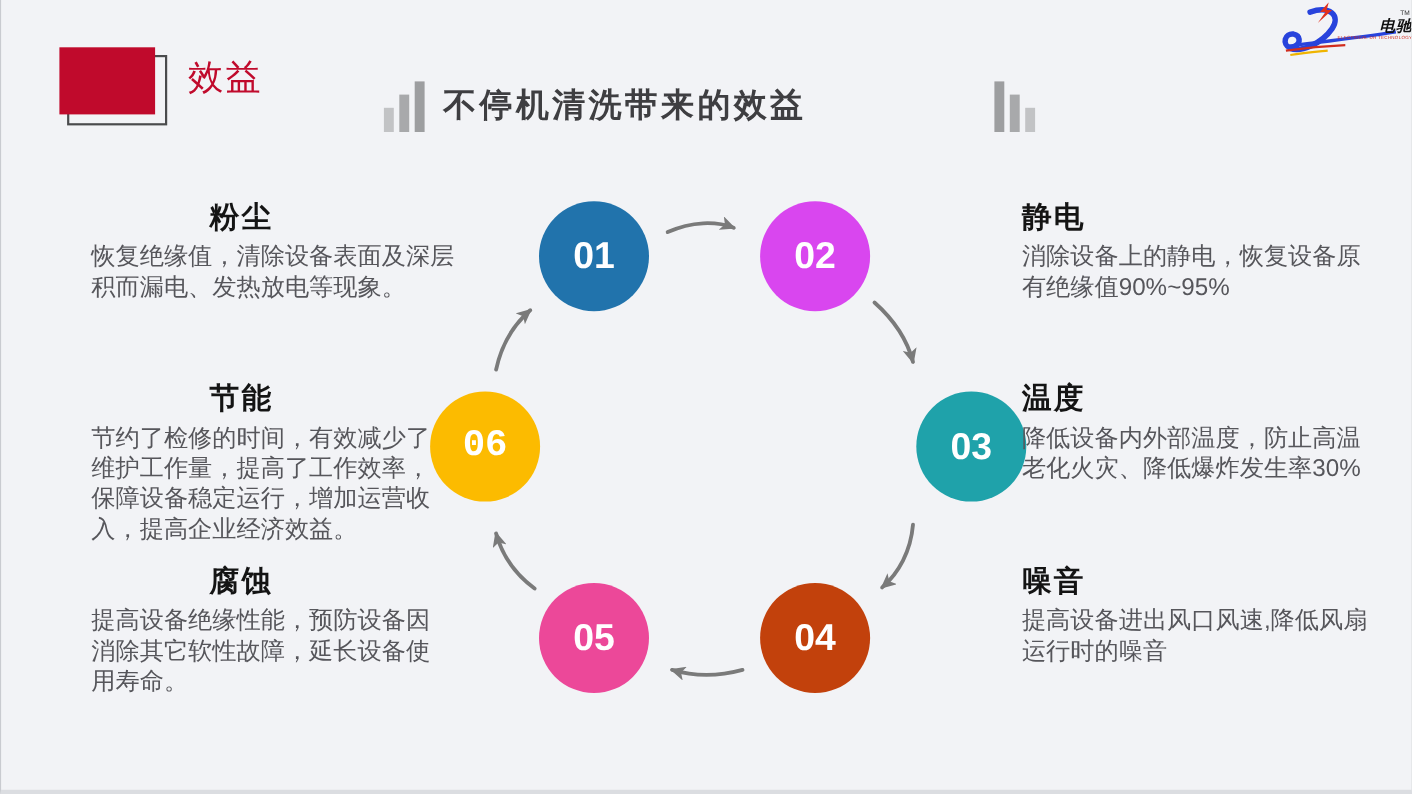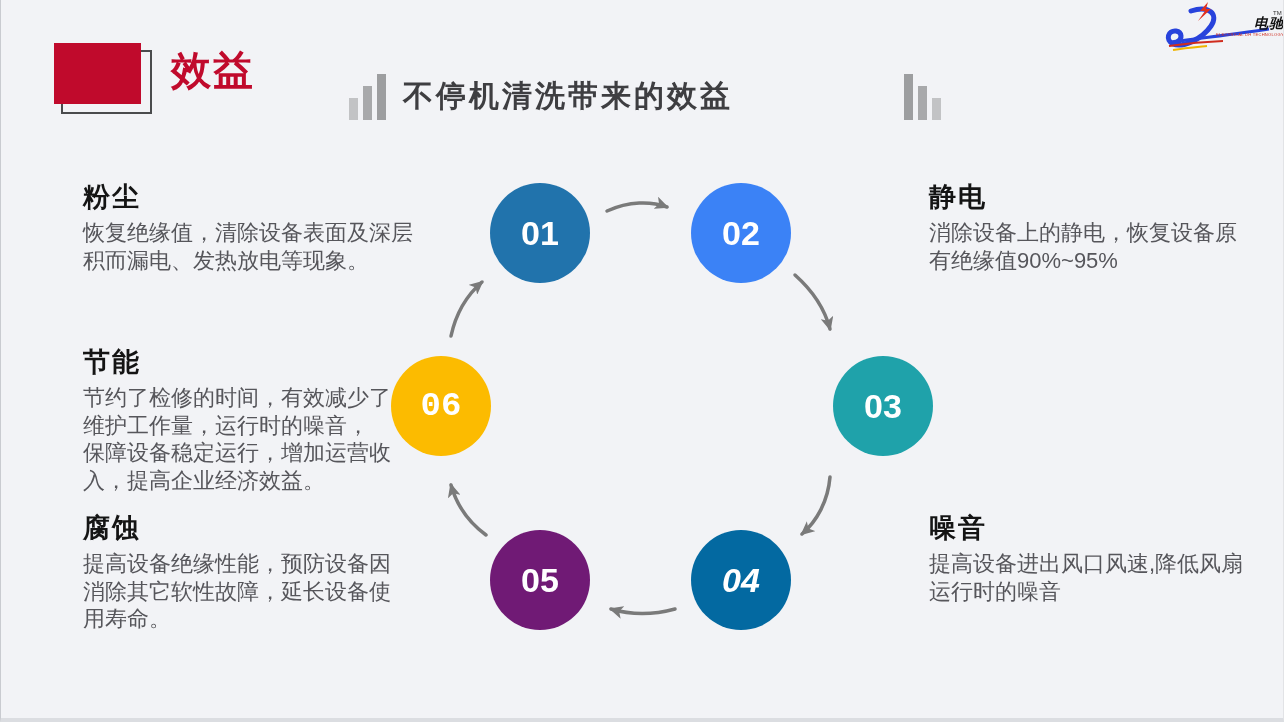--- a/index.html
+++ b/index.html
@@ -5,21 +5,21 @@
   html,body{margin:0;padding:0;background:#e9eaee;}
   .slide{
     position:relative;width:1284px;height:722px;box-sizing:border-box;
     background:#F2F3F6;overflow:hidden;
     border-left:1px solid #c9cbd0;border-right:1px solid #e2e3e6;border-bottom:4px solid #dbdde1;
     font-family:"Liberation Sans",sans-serif;
   }
   
   .corner-outline{position:absolute;left:60px;top:50px;width:87px;height:60px;border:2px solid #4a4b4d;background:transparent;}
   .corner-fill{position:absolute;left:53px;top:43px;width:87px;height:61px;}
-  .corner-label{position:absolute;left:170px;top:48px;font-size:40px;font-weight:bold;line-height:44px;letter-spacing:2px;}
+  .corner-label{position:absolute;left:170px;top:48px;font-size:32px;font-weight:normal;line-height:44px;letter-spacing:2px;}
   
   .main-title{position:absolute;left:402px;top:70px;margin:0;font-size:30px;font-weight:bold;letter-spacing:3px;color:#3e3e41;line-height:52px;}
   .bars{position:absolute;display:flex;align-items:flex-end;gap:5px;height:46px;}
   .bars-left{left:348px;top:74px;}
   .bars-right{left:903px;top:74px;}
   .bars i{display:block;width:9px;}
   .bar-s{height:22px;background:#c2c3c5;}
   .bar-m{height:34px;background:#a8a9ab;}
   .bar-t{height:46px;background:#9d9ea0;}
   
@@ -33,21 +33,21 @@
   .circle span{color:#fff;font-size:34px;font-weight:bold;}
   .c1{left:489px;top:183px}.c2{left:690px;top:183px}.c3{left:832px;top:356px}
   .c4{left:690px;top:530px}.c5{left:489px;top:530px}.c6{left:390px;top:356px}
   .arrows{position:absolute;left:0;top:0;pointer-events:none;}
   
   .block{position:absolute;}
   .block h2{margin:0;font-size:27px;font-weight:bold;color:#141414;letter-spacing:2px;line-height:34px;}
   .block .bodytext{margin-top:5px;font-size:22px;line-height:27.5px;color:#56565b;}
   .block .line{white-space:nowrap;}
   .block-left{left:82px;width:273px;}
-  .block-left h2{text-align:left;}
+  .block-left h2{text-align:center;}
   .block-right{left:928px;width:310px;}
   .pos-t{top:180px}.pos-m{top:345px}.pos-b{top:511px}
 </style>
 </head>
 <body>
 
 <div class="slide">
 
   <div class="corner-outline"></div>
   <div class="corner-fill" style="background-color: rgb(192, 10, 44);"></div>
@@ -90,49 +90,49 @@
       <path d="M829,477 C827,501 816,521 801,534" marker-end="url(#ah)"></path>
       <path d="M674,609 C652,615 630,615 610,609" marker-end="url(#ah)"></path>
       <path d="M485,535 C466,521 455,503 450,485" marker-end="url(#ah)"></path>
       <path d="M450,336 C455,313 466,295 481,282" marker-end="url(#ah)"></path>
     </g>
   </svg>
 
   <div class="circle c1" style="background-color: rgb(33, 115, 172);">
       <span>01</span>
     </div>
-  <div class="circle c2" style="background-color: #3b82f6;">
+  <div class="circle c2" style="background-color: #d946ef;">
       <span>02</span>
     </div>
   <div class="circle c3" style="background-color: rgb(31, 162, 170);">
       <span>03</span>
     </div>
-  <div class="circle c4" style="background-color: #0369a1; font-style: italic;">
+  <div class="circle c4" style="background-color: #c2410c;">
       <span>04</span>
     </div>
-  <div class="circle c5" style="background-color: #701a75;">
+  <div class="circle c5" style="background-color: #ec4899;">
       <span>05</span>
     </div>
   <div class="circle c6" style="background-color: rgb(252, 187, 0); font-family: Liberation Mono, monospace;">
       <span>06</span>
     </div>
 
   <section class="block block-left pos-t">
     <h2>粉尘</h2>
     <div class="bodytext">
       <div class="line">恢复绝缘值，清除设备表面及深层</div>
       <div class="line">积而漏电、发热放电等现象。</div>
     </div>
   </section>
 
   <section class="block block-left pos-m">
     <h2>节能</h2>
     <div class="bodytext">
       <div class="line">节约了检修的时间，有效减少了</div>
-      <div class="line">维护工作量，运行时的噪音，</div>
+      <div class="line">维护工作量，提高了工作效率，</div>
       <div class="line">保障设备稳定运行，增加运营收</div>
       <div class="line">入，提高企业经济效益。</div>
     </div>
   </section>
 
   <section class="block block-left pos-b">
     <h2>腐蚀</h2>
     <div class="bodytext">
       <div class="line">提高设备绝缘性能，预防设备因</div>
       <div class="line">消除其它软性故障，延长设备使</div>
@@ -141,20 +141,27 @@
   </section>
 
   <section class="block block-right pos-t">
     <h2>静电</h2>
     <div class="bodytext">
       <div class="line">消除设备上的静电，恢复设备原</div>
       <div class="line">有绝缘值90%~95%</div>
     </div>
   </section>
 
+  <section class="block block-right pos-m">
+    <h2>温度</h2>
+    <div class="bodytext">
+      <div class="line">降低设备内外部温度，防止高温</div>
+      <div class="line">老化火灾、降低爆炸发生率30%</div>
+    </div>
+  </section>
 
   <section class="block block-right pos-b">
     <h2>噪音</h2>
     <div class="bodytext">
       <div class="line">提高设备进出风口风速,降低风扇</div>
       <div class="line">运行时的噪音</div>
     </div>
   </section>
 
 </div>

